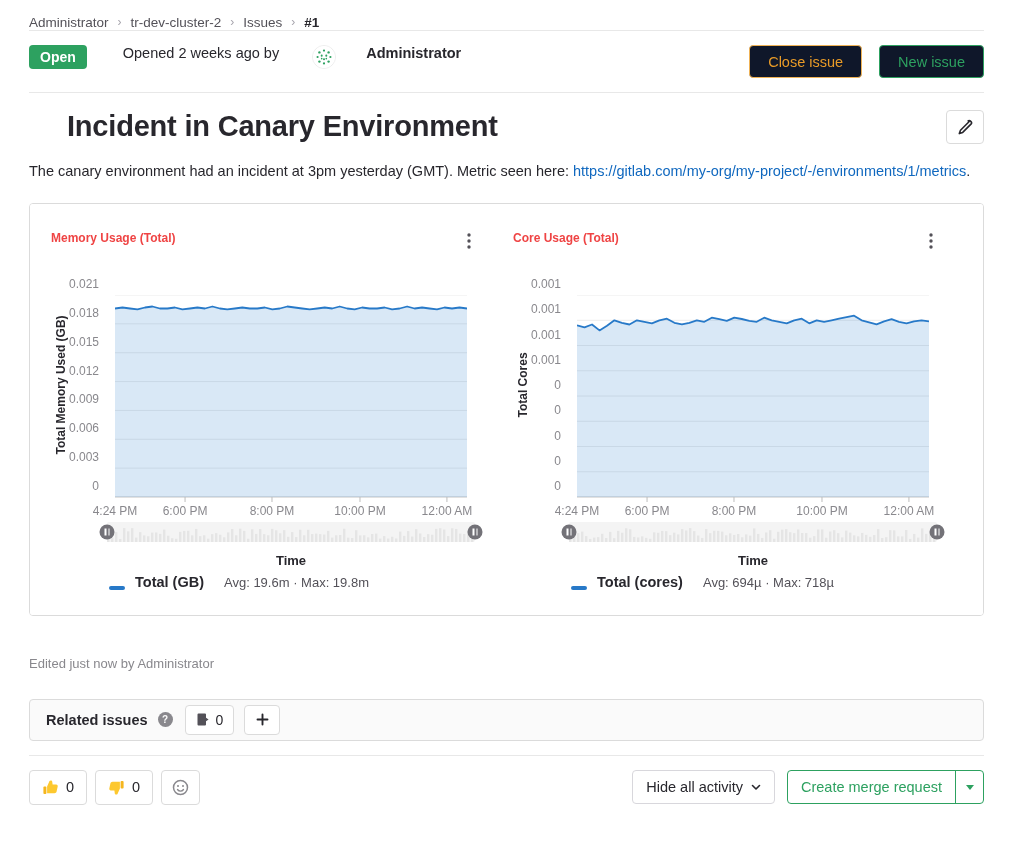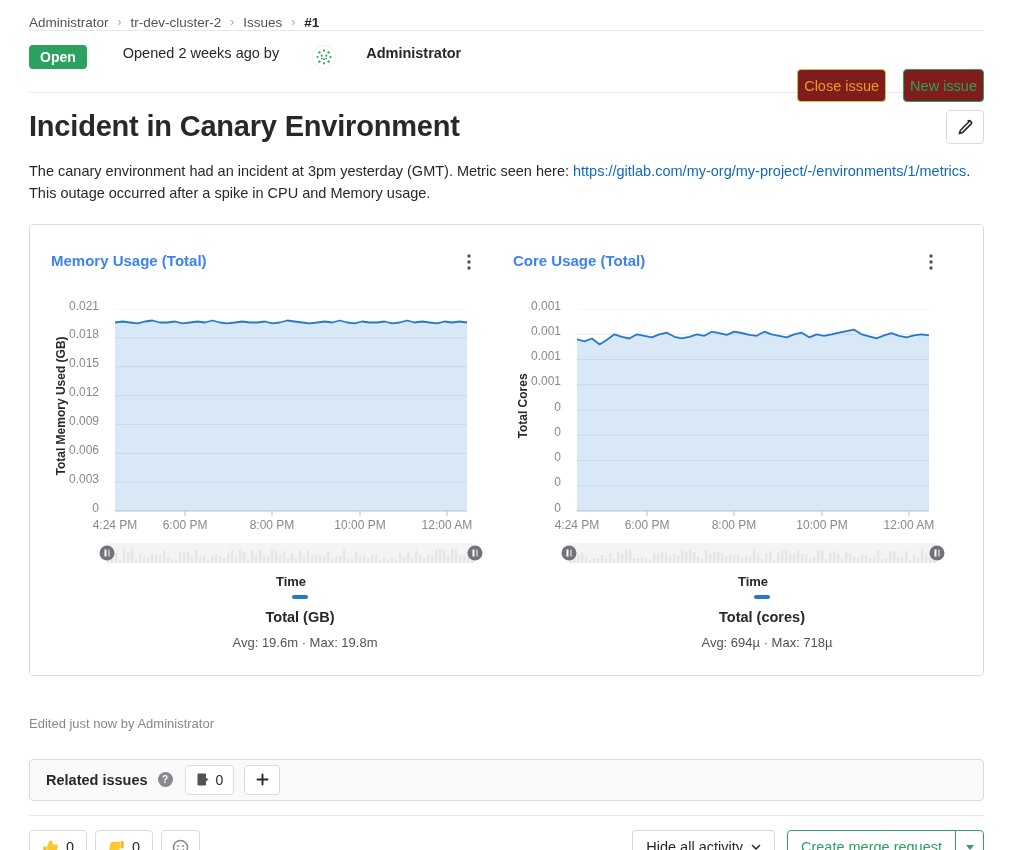--- a/index.html
+++ b/index.html
@@ -18,66 +18,66 @@
   
   .status-row { display:flex; align-items:flex-start; margin:14px 0 13px 0; height:34px;gap:24px; }
   .badge-open { background:#2da160; color:#fff; font-size:14px; font-weight:700;
     border-radius:4px; padding:5px 11px; line-height:1; }
   .opened-text { margin-left:12px; font-size:14.5px; color:#28272d; }
   .avatar { width:24px; height:24px; border-radius:50%; margin:0 6px 0 9px;
     border:1px solid #eee; vertical-align:middle; }
   .author-name { font-weight:700; font-size:14.5px; }
   .status-actions { margin-left:auto; display:flex; gap:17px; }
   .btn { display:inline-flex; align-items:center; justify-content:center;
-    font-size:14.5px; border-radius:4px; background:#7f1d1d; cursor:pointer;
-    height:33px; padding:0 6px; border:1px solid #d8d7dc; font-weight:500;margin-top:24px; }
+    font-size:14.5px; border-radius:4px; background:#0f172a; cursor:pointer;
+    height:33px; padding:0 18px; border:1px solid #d8d7dc; font-weight:500; }
   .btn-warning { border-color:#efb255; color:#e99b27; }
   .btn-success { border-color:#2da160; color:#2da160; }
 
   
-  .title-row { display:flex; align-items:flex-start; margin-top:17px; }
+  .title-row { display:flex; align-items:flex-start; margin-top:17px;margin-left:38px; }
   .issue-title { font-size:29px; font-weight:700; color:#28272d; letter-spacing:-0.2px; }
   .edit-btn { margin-left:auto; width:38px; height:34px; border:1px solid #dbdbdb;
     border-radius:4px; background:#fff; display:flex; align-items:center;
     justify-content:center; cursor:pointer; }
   .description { margin-top:17px; font-size:14.5px; line-height:21.5px; color:#28272d; }
   .description a { color:#1068bf; text-decoration:none; cursor:pointer; }
 
   
   .charts-panel { margin-top:20px; border:1px solid #dbdbdb; border-radius:4px; overflow:hidden; }
   .charts-header { background:#fafafa; border-bottom:1px solid #dbdbdb; height:37px;
     display:flex; align-items:center; padding-left:16px; gap:8px; cursor:pointer; }
   .charts-header span { font-size:14.5px; color:#28272d; }
   .charts-body { display:flex; gap:22px; padding:27px 30px 25px 21px; background:#fff; }
 
   .chart-card { width:440px; position:relative; }
   .chart-head { display:flex; align-items:flex-start; height:20px; margin-bottom:33px; padding-right:14px; }
-  .chart-title { font-size:15px; font-weight:700; color:#3b82f6; }
+  .chart-title { font-size:12px; font-weight:700; color:#ef4444; }
   .kebab { margin-left:auto; cursor:pointer; padding:2px 6px; }
   .chart-body { position:relative; height:228px; }
   .ylabel-rot { position:absolute; left:10px; top:101px; transform:translate(-50%,-50%) rotate(-90deg);
     white-space:nowrap; font-size:12px; font-weight:700; color:#28272d; }
   .y-labels { position:absolute; left:0; top:0; width:56px; }
   .y-labels div { position:absolute; right:8px; font-size:12px; color:#89888d; }
-  .plot { position:absolute; left:64px; top:4px; width:382px; height:228px; }
+  .plot { position:absolute; left:64px; top:11px; width:382px; height:228px; }
   .plot svg { display:block; }
   .x-labels { position:absolute; left:0; top:209px; width:352px; height:16px; }
   .x-labels div { position:absolute; transform:translateX(-50%); font-size:12px;
     color:#89888d; white-space:nowrap; }
   .brush { position:relative; margin-left:56px; margin-top:10px; width:368px; height:20px;
     background:#f4f4f4; border-radius:2px; }
   .brush svg { display:block; width:100%; height:20px; }
   .brush-handle { position:absolute; top:50%; width:15px; height:15px; border-radius:50%;
     background:#737278; transform:translate(-50%,-50%); cursor:ew-resize;
     display:flex; align-items:center; justify-content:center; gap:2px; }
   .brush-handle i { display:block; width:1.8px; height:7px; background:#fff; }
   .brush-handle.left { left:0; } .brush-handle.right { left:100%; }
   .xaxis-title { margin-left:64px; width:352px; text-align:center; margin-top:11px;
     font-size:13px; font-weight:700; color:#28272d; }
-  .legend { display:flex; align-items:center; margin-left:58px; margin-top:6px; gap:10px;flex-direction:column; }
+  .legend { display:flex; align-items:flex-end; margin-left:58px; margin-top:6px; gap:10px; }
   .legend-swatch { width:16px; height:3.5px; background:#2779c8; border-radius:2px; }
   .legend-name { font-size:14.5px; font-weight:700; color:#28272d; }
   .legend-stats { font-size:13px; color:#535158; margin-left:10px; }
 
   .edited-note { margin-top:40px; font-size:13px; color:#89888d; }
 
   
   .related-panel { margin-top:28px; border:1px solid #dbdbdb; border-radius:4px;
     background:#fafafa; height:42px; display:flex; align-items:center; padding:0 16px; gap:10px; }
   .related-title { font-size:14.5px; font-weight:700; color:#28272d; }
@@ -160,21 +160,20 @@
     <h1 class="issue-title">Incident in Canary Environment</h1>
     <button class="edit-btn">
       <svg width="16" height="16" viewBox="0 0 16 16">
         <path d="M11.2 1.9a1.4 1.4 0 0 1 2 0l1 1a1.4 1.4 0 0 1 0 2l-8.5 8.5-3.4 1.2 1.2-3.4 8.5-8.5z" fill="none" stroke="#28272d" stroke-width="1.6" stroke-linejoin="round"></path>
       </svg>
     </button>
   </div>
 
   <div class="description">
     <span>The canary environment had an incident at 3pm yesterday (GMT). Metric seen here: </span><a>https://gitlab.com/my-org/my-project/-/environments/1/metrics</a><span>.</span><br>
-    <span>This outage occurred after a spike in CPU and Memory usage.</span>
   </div>
 
   <div class="charts-panel">
     <div class="charts-body">
 
       <div class="chart-card">
         <div class="chart-head">
           <span class="chart-title">Memory Usage (Total)</span>
           <span class="kebab">
             <svg width="4" height="16" viewBox="0 0 4 16">

